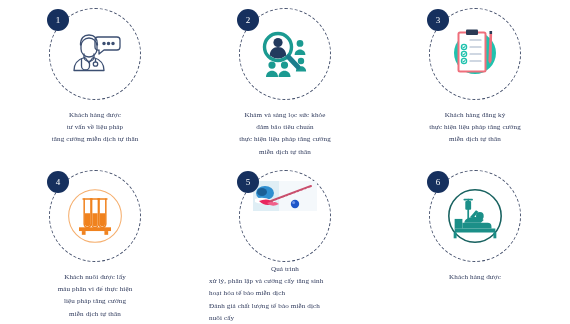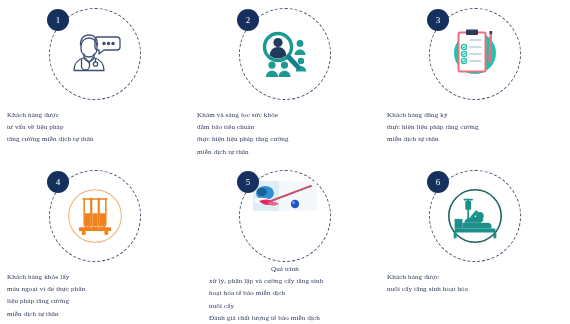--- a/index.html
+++ b/index.html
@@ -72,21 +72,21 @@
     align-items: center;
     justify-content: center;
   }
   .icon-holder svg { display: block; }
 
   .caption {
     margin-top: 9px;
     font-size: 7.1px;
     line-height: 1.72;
     color: #2f3a5c;
-    text-align: left;
+    text-align: center;
     width: 176px;
     letter-spacing: 0.12px;
   }
   .caption.left-align {
     text-align: left;
     width: 152px;
     margin-top: 40px;
   }
   .caption .ctr { text-align: center; }
   .caption div { white-space: nowrap; }
@@ -217,22 +217,22 @@
             <path d="M31.2 31 h5.6 v11.2 a2.8 2.8 0 0 1 -5.6 0 z"></path>
             <path d="M39.1 31 h5.6 v11.2 a2.8 2.8 0 0 1 -5.6 0 z"></path>
             <path d="M17 46 h34 v4 h-34 z"></path>
             <path d="M20 50 h4 v4 h-4 z"></path>
             <path d="M44 50 h4 v4 h-4 z"></path>
           </g>
         </svg>
       </div>
     </div>
     <div class="caption">
-      <div>Khách hàng khỏe lấy</div>
-      <div>máu ngoại vi để thực phân</div>
+      <div>Khách nuôi được lấy</div>
+      <div>máu phân vi để thực hiện</div>
       <div>liệu pháp tăng cường</div>
       <div>miễn dịch tự thân</div>
     </div>
   </div>
 
   <div class="step">
     <div class="circle-wrap">
       <div class="dashed-ring"></div>
       <div class="badge">5</div>
       <div class="icon-holder">
@@ -248,22 +248,22 @@
           <path d="M20 25 L56 11" stroke="#ffffff" stroke-width="0.7" stroke-dasharray="2 2"></path>
           <circle cx="42" cy="27" r="4.2" fill="#1e56c8"></circle>
           <circle cx="40.6" cy="25.6" r="1.5" fill="#6f95e8"></circle>
         </svg>
       </div>
     </div>
     <div class="caption left-align">
       <div class="ctr">Quá trình</div>
       <div>xử lý, phân lập và cường cấy tăng sinh</div>
       <div>hoạt hóa tế bào miễn dịch</div>
+      <div>Đánh giá chất lượng tế bào miễn dịch</div>
       <div>nuôi cấy</div>
-      <div>Đánh giá chất lượng tế bào miễn dịch</div>
     </div>
   </div>
 
   <div class="step">
     <div class="circle-wrap">
       <div class="dashed-ring"></div>
       <div class="badge">6</div>
       <div class="icon-holder">
         <svg width="66" height="66" viewBox="0 0 66 66">
           <circle cx="33" cy="33" r="27" fill="none" stroke="#17615f" stroke-width="1.6"></circle>
@@ -280,17 +280,16 @@
           <g stroke="#1b8f88" stroke-width="1.8" fill="none" stroke-linecap="round">
             <path d="M26 16 v20"></path>
             <path d="M22 16 h8"></path>
           </g>
           <rect x="23" y="17.5" width="6" height="9" rx="1" fill="#1b8f88"></rect>
         </svg>
       </div>
     </div>
     <div class="caption">
       <div>Khách hàng được</div>
-      <div>nuôi cấy tăng sinh hoạt hóa</div>
     </div>
   </div>
 
 </div>
 
 </body></html>

